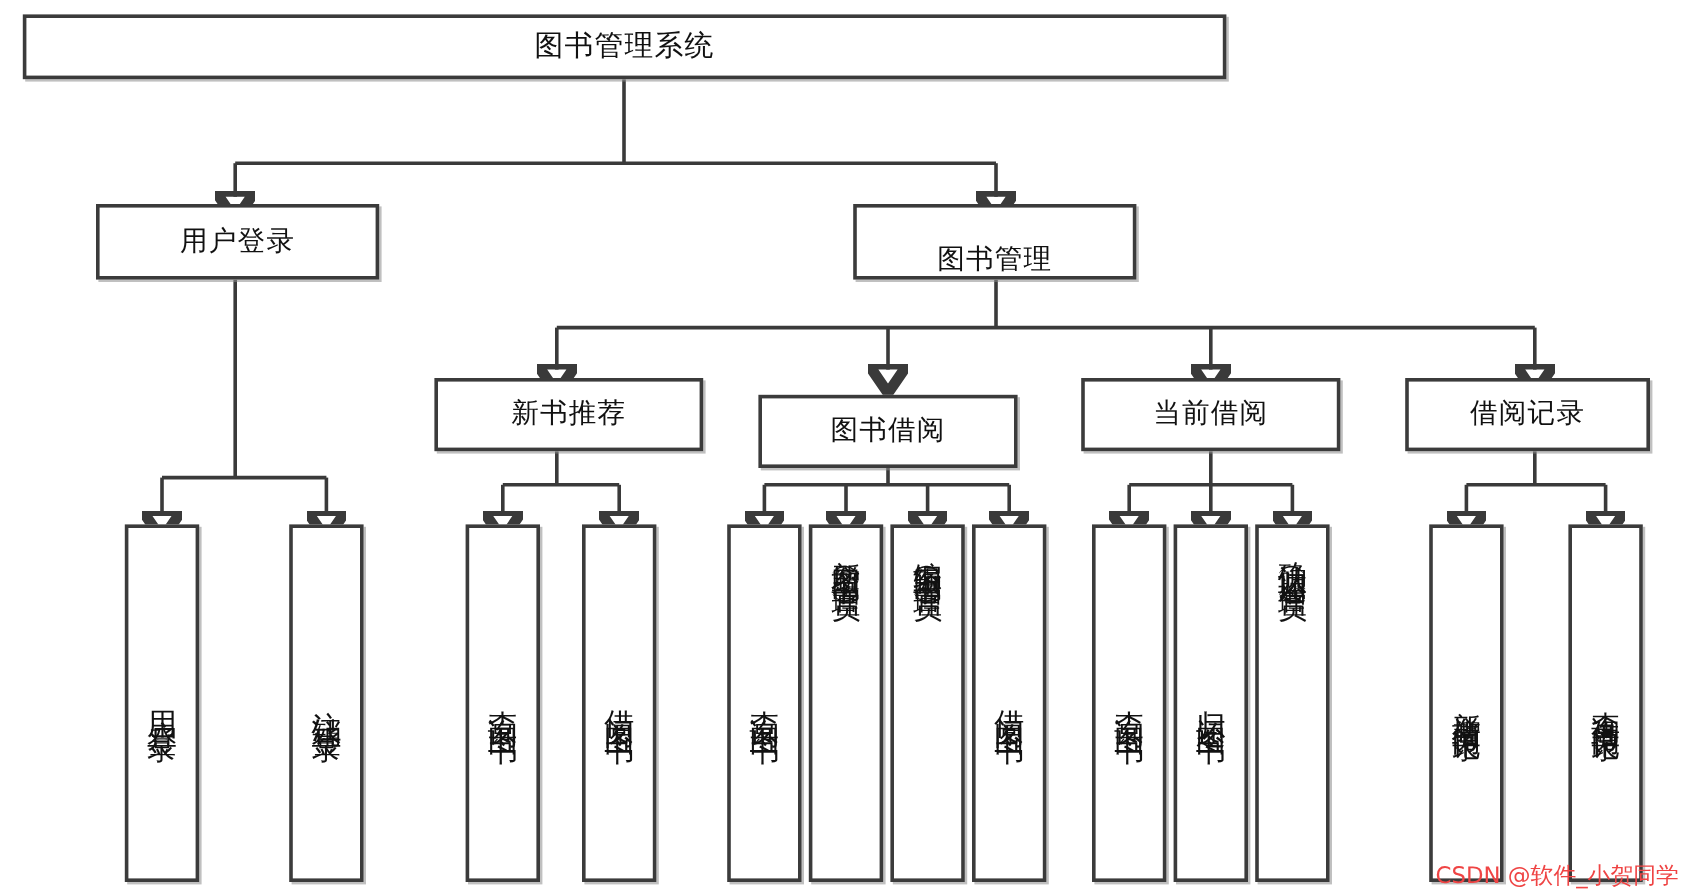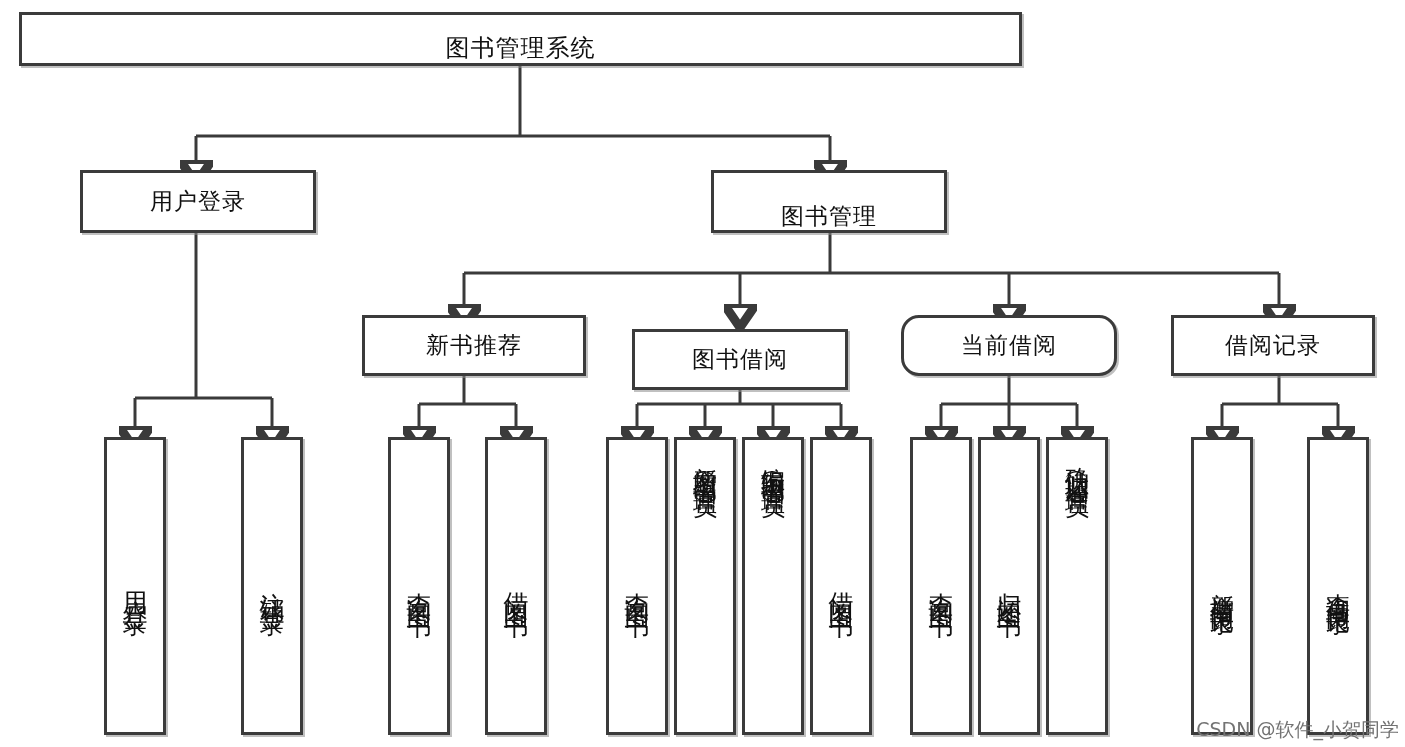--- a/index.html
+++ b/index.html
@@ -78,21 +78,21 @@
   .node.leaf.center-text {
     align-items: center;
     padding-top: 0;
   }
   
   #watermark {
     position: absolute;
     right: 6px;
     bottom: 4px;
     font-size: 19px;
-    color: #737373;
+    color: #ef4444;
     white-space: nowrap;
     user-select: none;
   }
 </style>
 </head>
 <body>
 
 <div id="canvas">
 
   <svg id="connectors" viewBox="0 0 1405 747" width="1405" height="747">
@@ -136,41 +136,41 @@
     <line x1="941" y1="404" x2="941" y2="430" marker-end="url(#arrow)"></line>
     <line x1="1009" y1="404" x2="1009" y2="430" marker-end="url(#arrow)"></line>
     <line x1="1077" y1="404" x2="1077" y2="430" marker-end="url(#arrow)"></line>
 
     <line x1="1279" y1="376" x2="1279" y2="404"></line>
     <line x1="1222" y1="404" x2="1338" y2="404"></line>
     <line x1="1222" y1="404" x2="1222" y2="430" marker-end="url(#arrow)"></line>
     <line x1="1338" y1="404" x2="1338" y2="430" marker-end="url(#arrow)"></line>
   </svg>
 
-  <div class="node horizontal root" style="left:19px; top:12px; width:1003px; height:54px;align-items:flex-end;">
+  <div class="node horizontal root" style="left:19px; top:12px; width:1003px; height:54px;">
     <span class="node-label">图书管理系统</span>
   </div>
 
   <div class="node horizontal" style="left:80px; top:170px; width:236px; height:63px;">
     <span class="node-label">用户登录</span>
   </div>
 
   <div class="node horizontal" style="left:711px; top:170px; width:236px; height:63px;align-items:flex-end;">
     <span class="node-label">图书管理</span>
   </div>
 
   <div class="node horizontal" style="left:362px; top:315px; width:224px; height:61px;">
     <span class="node-label">新书推荐</span>
   </div>
 
   <div class="node horizontal" style="left:632px; top:329px; width:216px; height:61px;">
     <span class="node-label">图书借阅</span>
   </div>
 
-  <div class="node horizontal" style="left:901px; top:315px; width:216px; height:61px;border-radius:18px;">
+  <div class="node horizontal" style="left:901px; top:315px; width:216px; height:61px;">
     <span class="node-label">当前借阅</span>
   </div>
 
   <div class="node horizontal" style="left:1171px; top:315px; width:204px; height:61px;">
     <span class="node-label">借阅记录</span>
   </div>
 
   <div class="node leaf center-text" style="left:104px; top:437px; width:62px; height:298px;">
     <span class="node-label">用户登录</span>
   </div>

